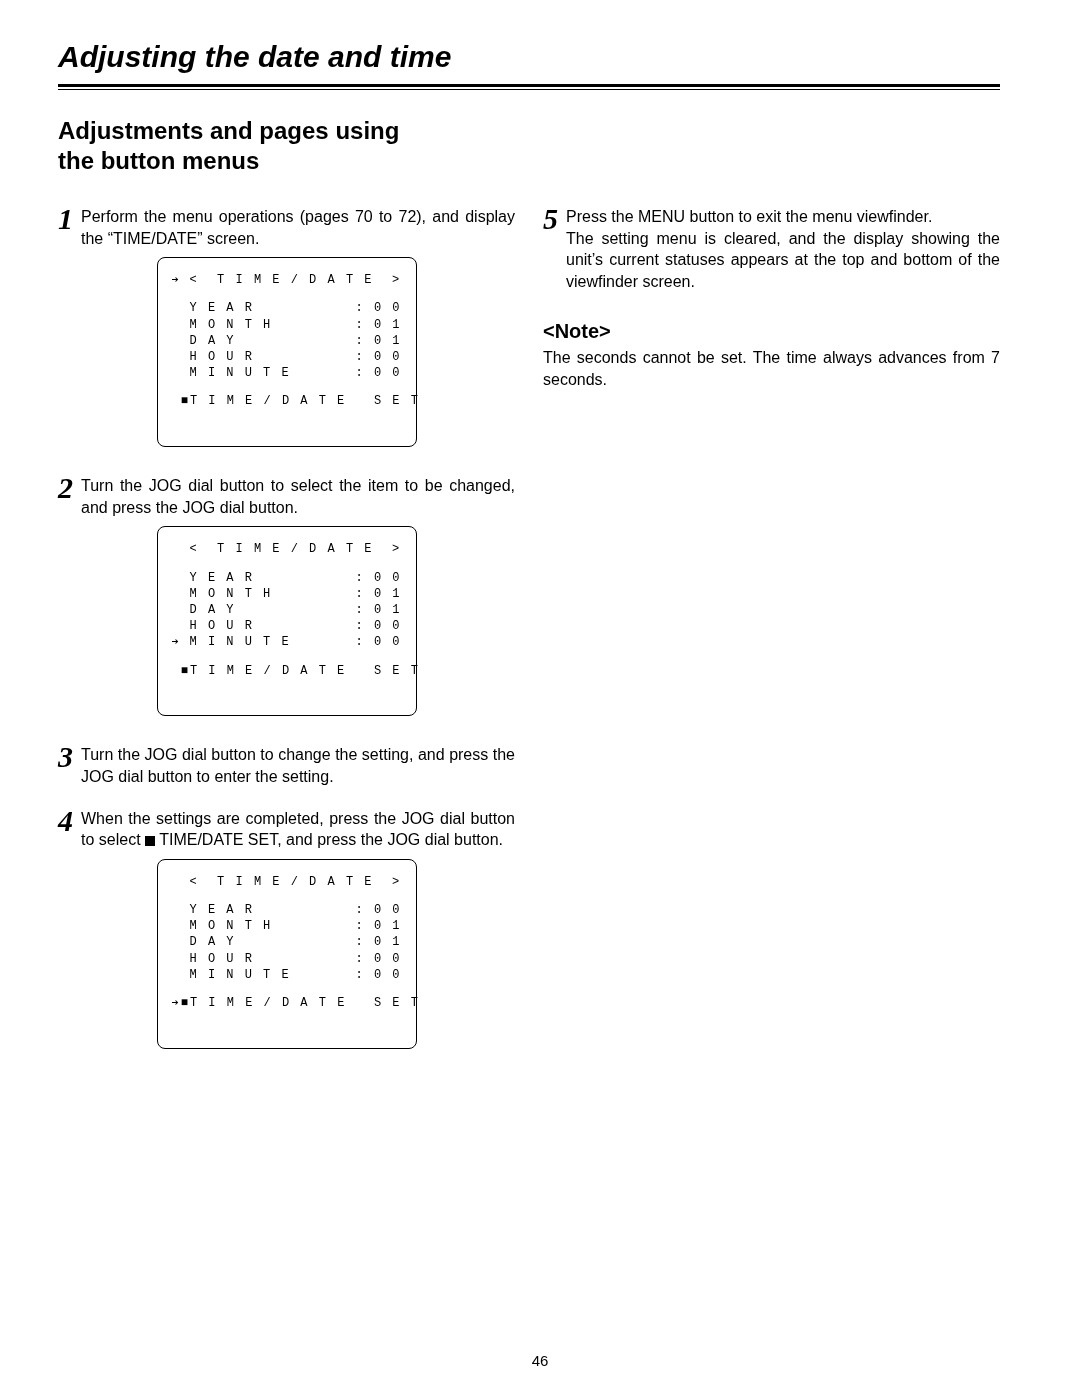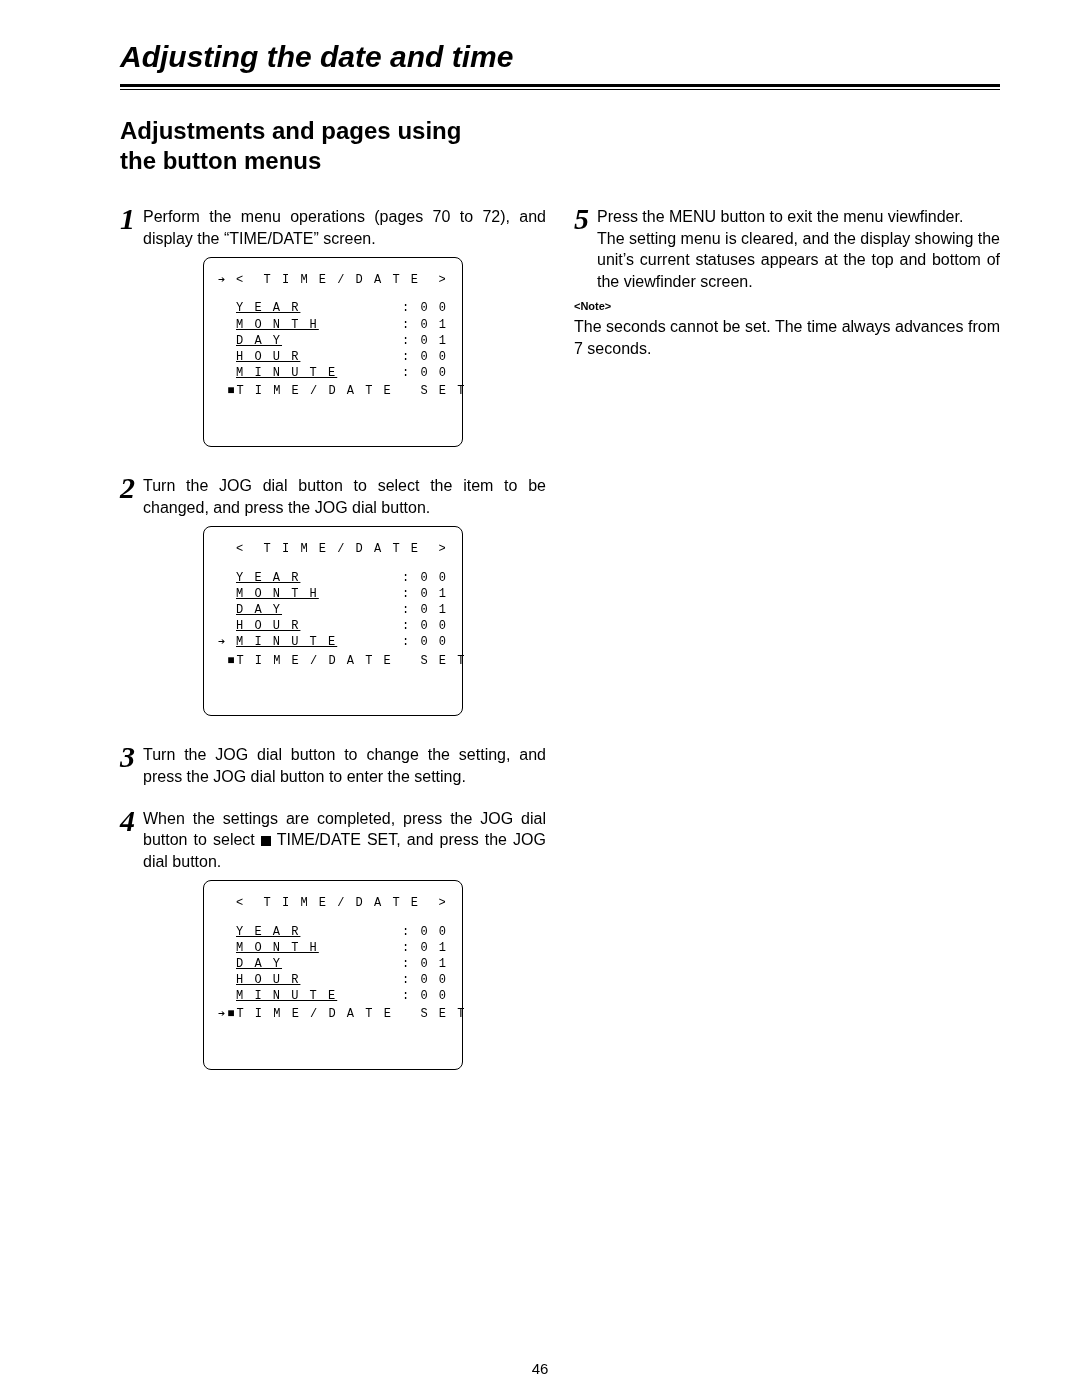--- a/index.html
+++ b/index.html
@@ -5,21 +5,21 @@
   html, body {
     margin: 0;
     padding: 0;
     background: #ffffff;
     font-family: Arial, Helvetica, sans-serif;
     color: #000;
   }
   .page {
     width: 1080px;
     min-height: 1397px;
-    padding: 40px 80px 30px 120px;
+    padding: 40px 80px 30px 58px;
     box-sizing: border-box;
     position: relative;
   }
   .title {
     font-size: 30px;
     font-weight: bold;
     font-style: italic;
     margin: 0 0 10px 0;
   }
   .rule-thick {
@@ -79,43 +79,43 @@
     font-size: 12px;
     letter-spacing: 2px;
     line-height: 1.35;
     box-sizing: border-box;
   }
   .screen-line {
     display: flex;
     white-space: pre;
   }
   .sl-ind { width: 18px; }
-  .sl-label { flex: 0 0 auto; text-decoration: underline; }
+  .sl-label { flex: 0 0 auto; }
   .sl-fill { flex: 1 1 auto; }
   .sl-val {}
   .screen-title-line {
     display: flex;
     white-space: pre;
     margin-bottom: 12px;
   }
-  .set-line { margin-top: 2px; }
+  .set-line { margin-top: 12px; }
   .note-h {
-    font-size: 11px;
-    font-weight: bold;
-    margin-top: 8px;
+    font-size: 20px;
+    font-weight: bold;
+    margin-top: 28px;
     margin-bottom: 4px;
   }
   .note-text {
     font-size: 16px;
     line-height: 1.35;
     text-align: justify;
   }
   .pagenum {
     position: absolute;
-    bottom: 20px;
+    bottom: 28px;
     left: 0;
     width: 100%;
     text-align: center;
     font-size: 15px;
   }
   .inline-sq {
     display: inline-block;
     width: 10px;
     height: 10px;
     background: #000;

